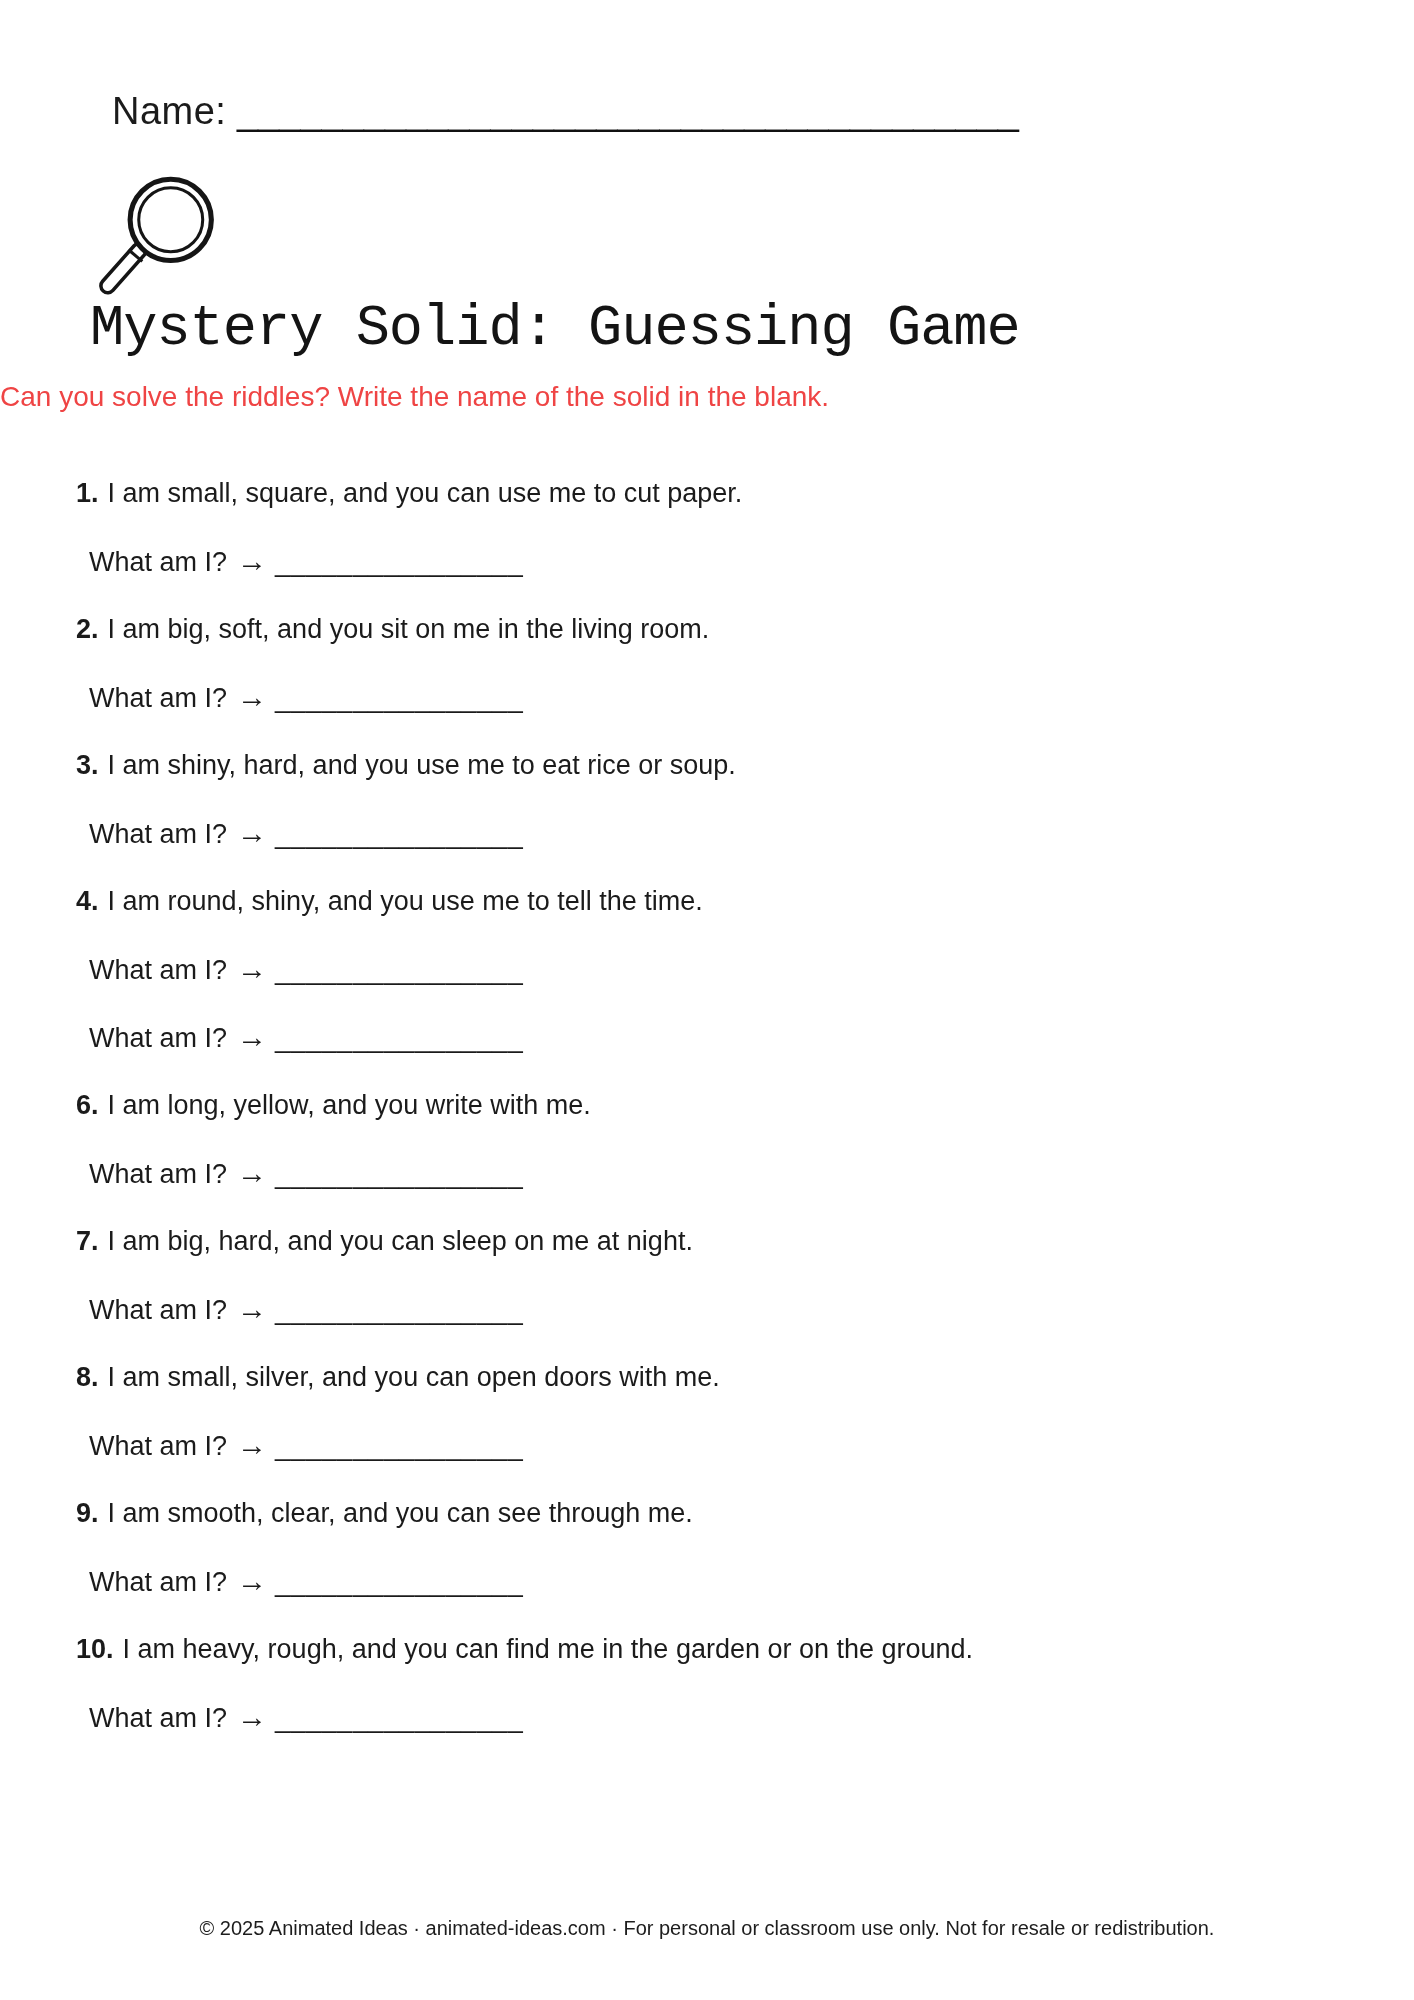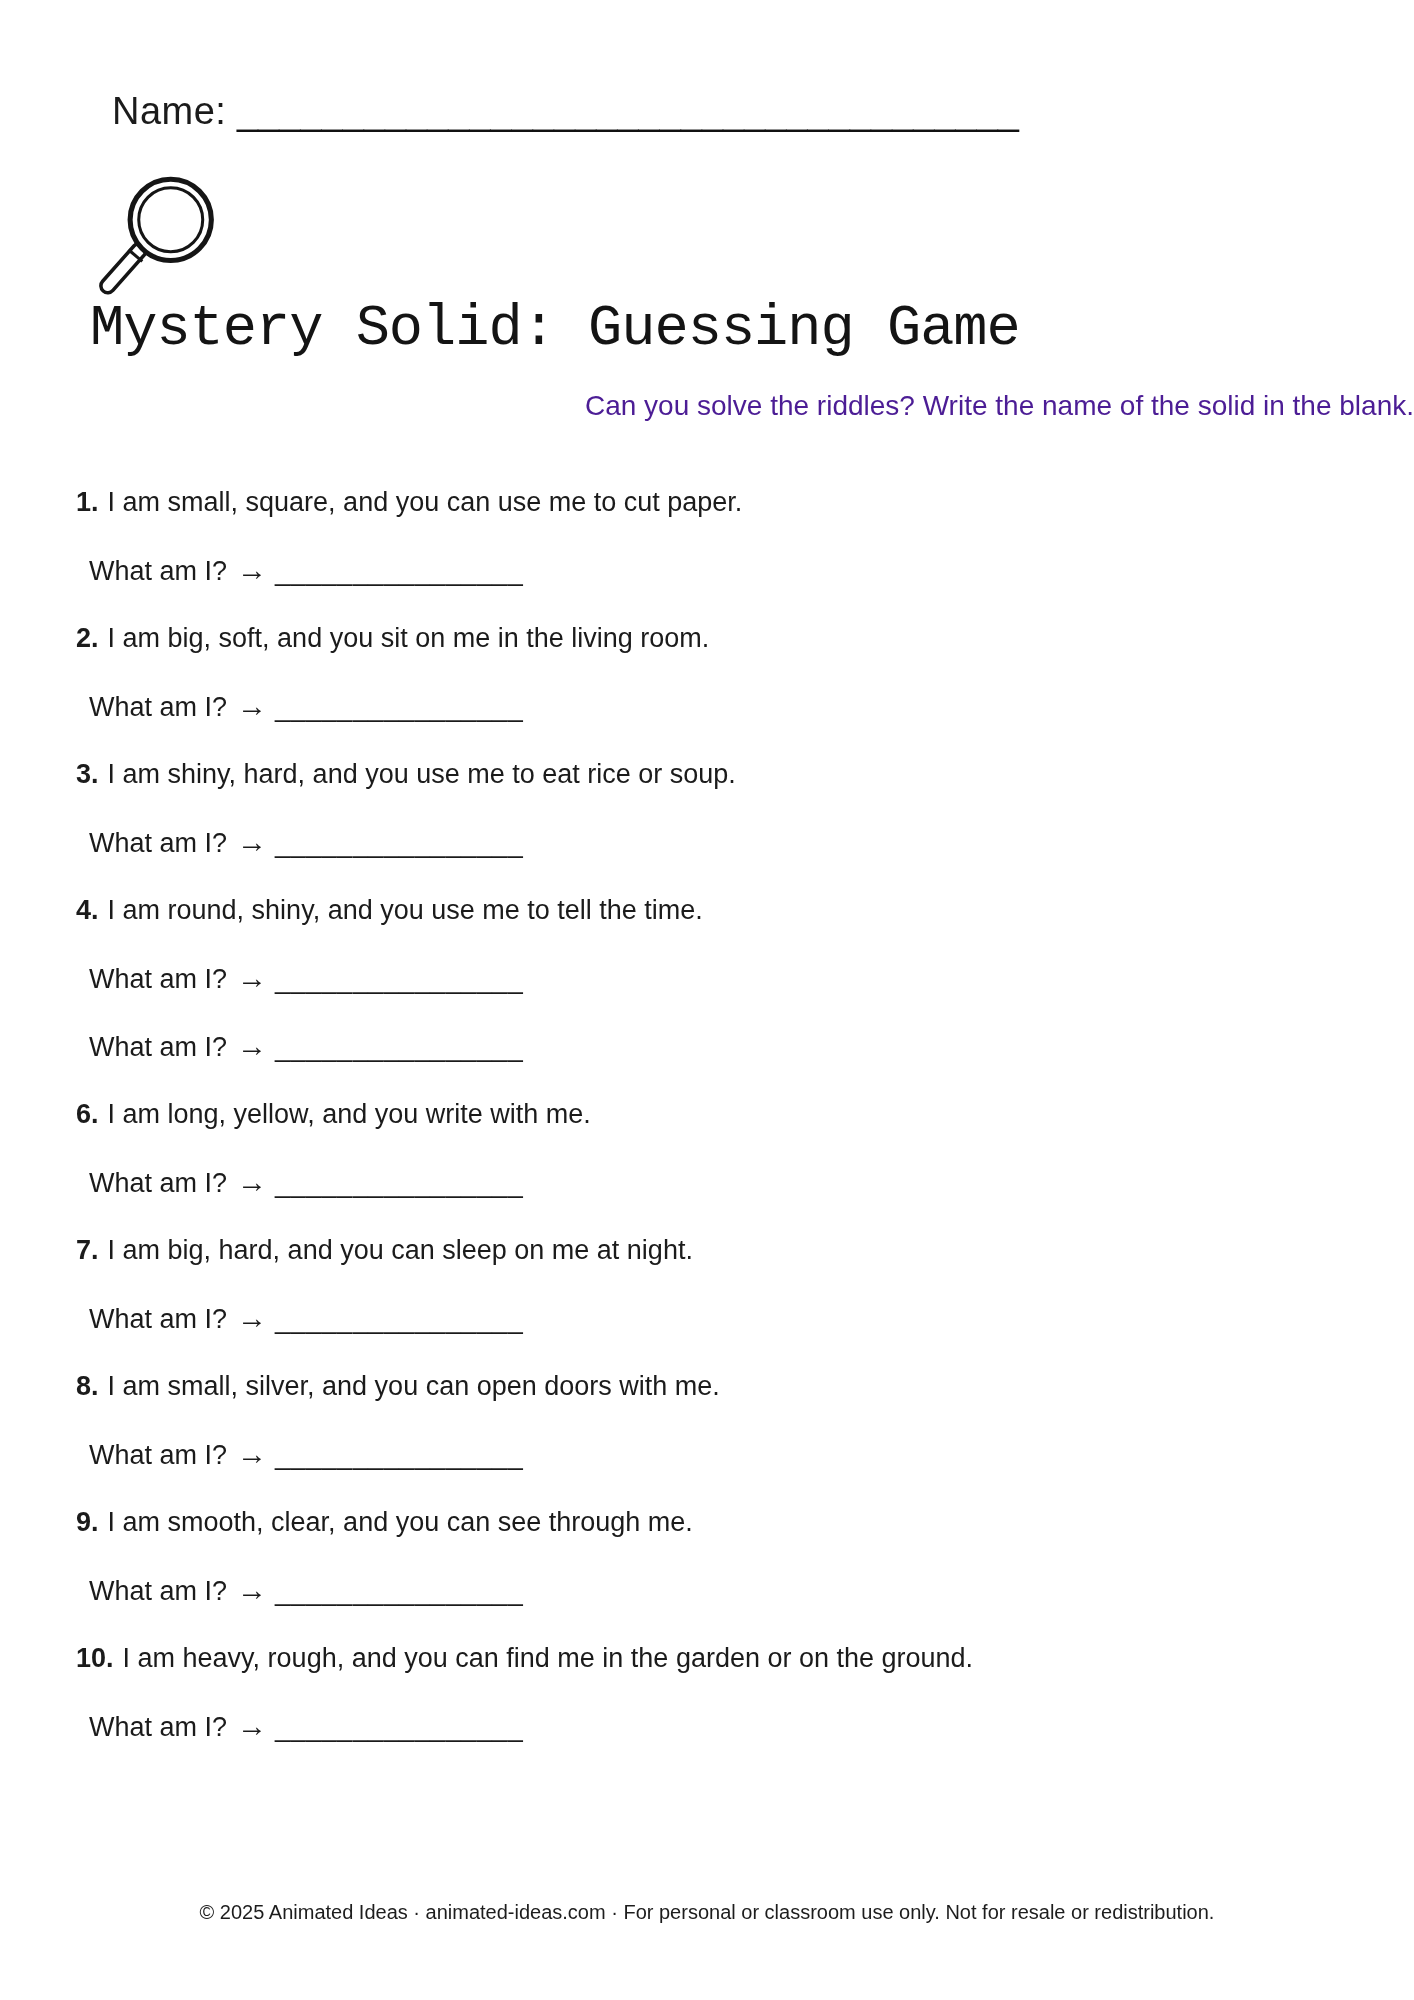--- a/index.html
+++ b/index.html
@@ -29,43 +29,43 @@
   .page-title {
     font-family: "Liberation Mono", monospace;
     font-size: 57px;
     font-weight: 500;
     white-space: nowrap;
     color: #141414;
     margin-left: 4px;
     letter-spacing: -1px;
   }
   .subtitle {
-    text-align: right;
+    text-align: left;
     font-size: 28px;
-    margin-top: 29px;
-    color: #4c1d95;
+    margin-top: 20px;
+    color: #ef4444;
   }
   .riddles {
     margin: 46px 0 0 76px;
     font-size: 27px;
   }
   .line {
     height: 68px;
     line-height: 68px;
     white-space: nowrap;
   }
   .q .num { font-weight: bold; margin-right: 9px; }
   .a { padding-left: 13px; }
   .a .arrow { padding: 0 8px 0 10px; font-size: 30px; }
   .a .blank { letter-spacing: 0.5px; }
   .footer {
     position: absolute;
     left: 0;
     right: 0;
-    bottom: 76px;
+    bottom: 60px;
     text-align: center;
     font-size: 20px;
     color: #1d1d1d;
   }
 </style>
 </head>
 <body>
 
 <div class="name-row">
   <span class="name-label">Name:</span>

